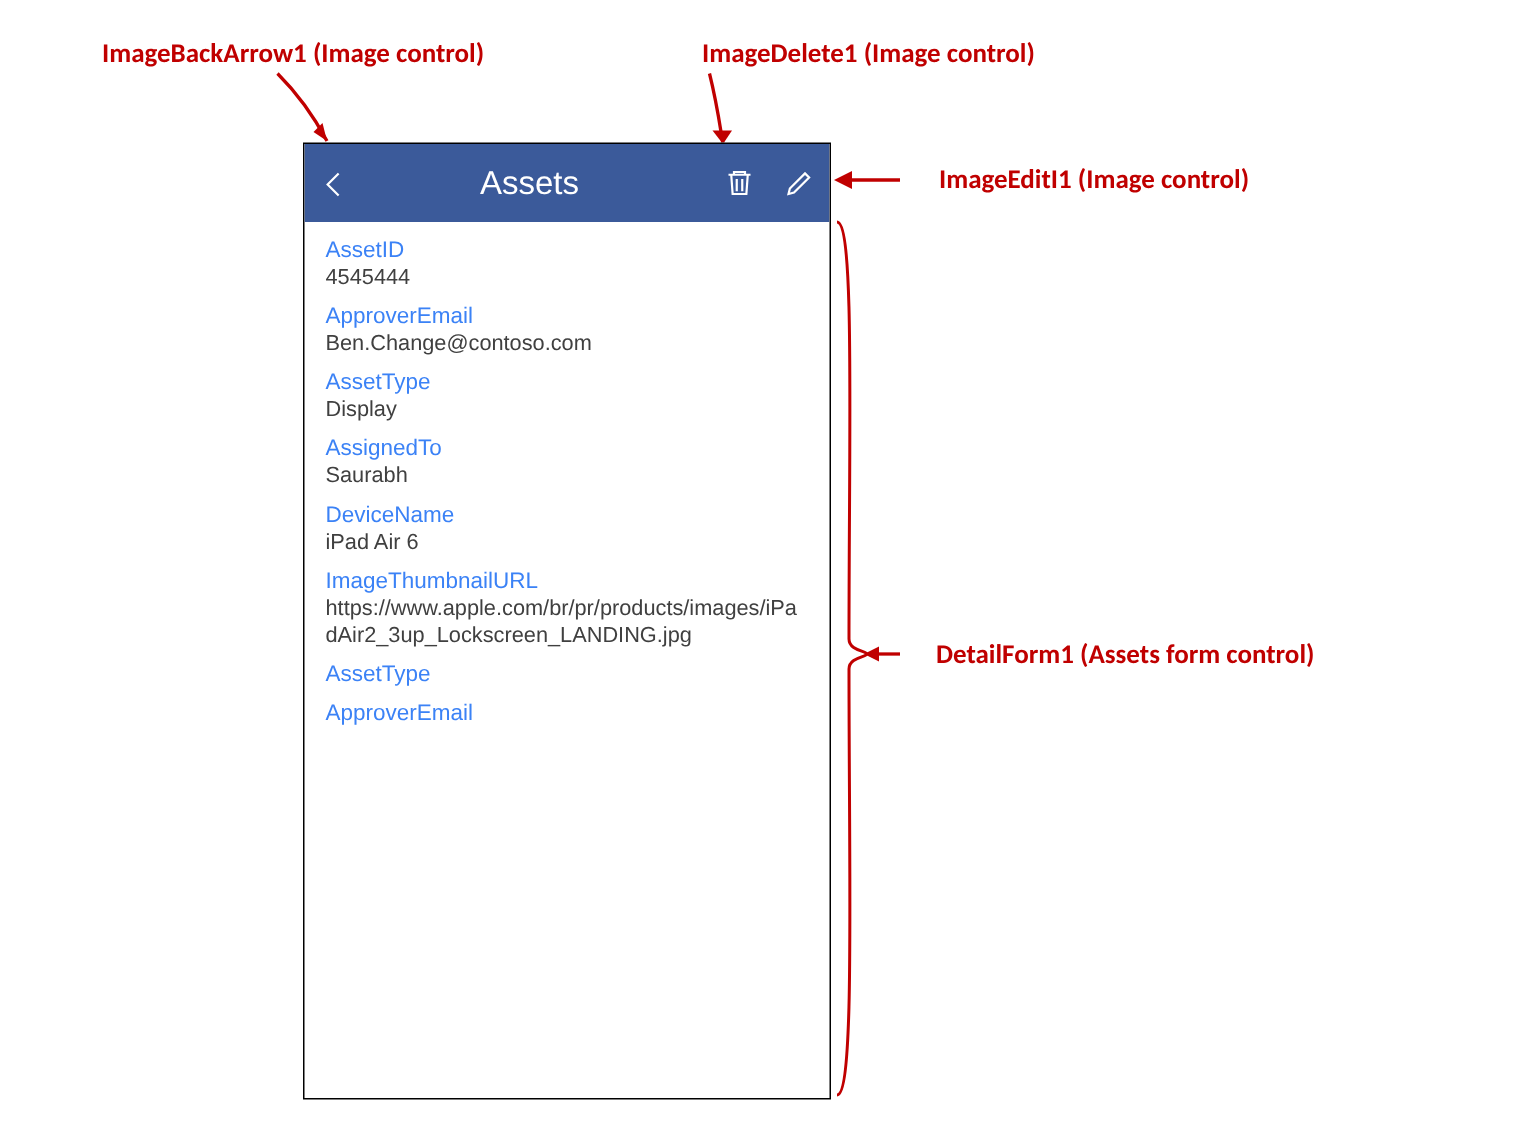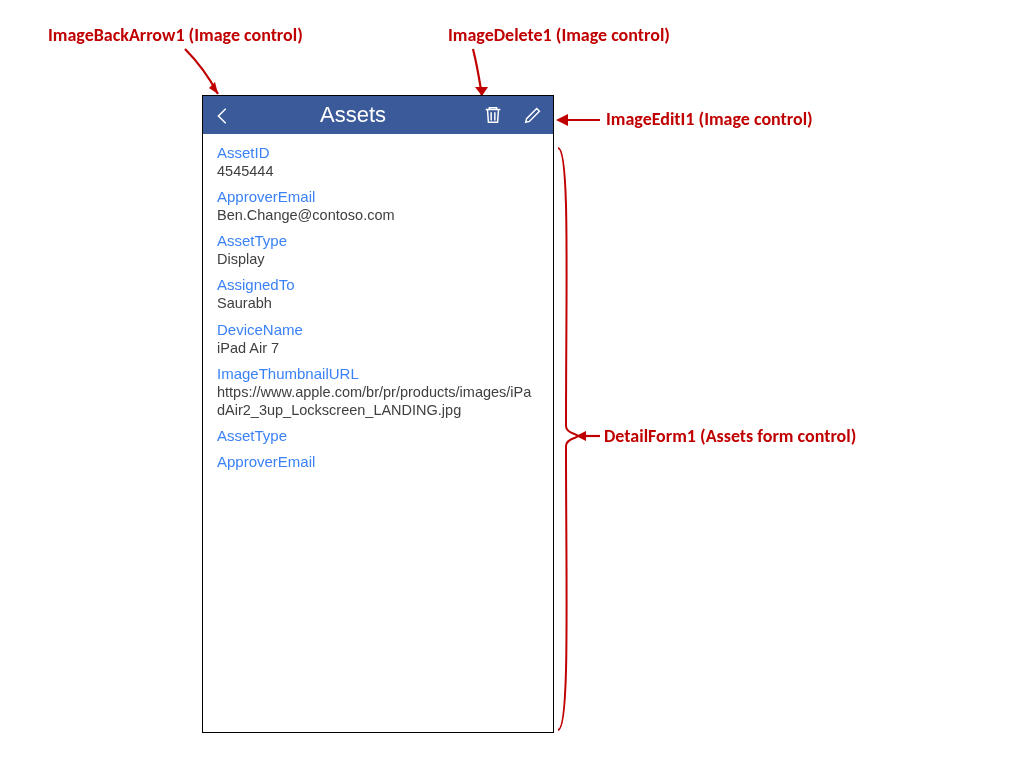--- a/index.html
+++ b/index.html
@@ -10,37 +10,38 @@
     background: #ffffff;
     font-family: "Segoe UI", Arial, sans-serif;
     position: relative;
   }
   .annotation {
     position: absolute;
     color: #C00000;
     font-weight: bold;
     font-size: 18px;
     font-family: Calibri, "Segoe UI", Arial, sans-serif;
+    margin-left: 20px;
   }
   .phone {
     position: absolute;
     left: 202px;
     top: 95px;
     width: 350px;
     height: 636px;
     border: 1.5px solid #000;
     background: #fff;
     overflow: hidden;
     display: flex;
     flex-direction: column;
   }
   .titlebar {
     background: #3B5A9A;
     color: #fff;
-    height: 38px;
+    height: 52px;
     display: flex;
     align-items: center;
     position: relative;
     flex-shrink: 0;
   }
   .titlebar .back {
     width: 40px;
     text-align: center;
     font-size: 22px;
     cursor: pointer;
@@ -156,21 +157,21 @@
     <div class="field">
       <div class="field-label">AssetType</div>
       <div class="field-value">Display</div>
     </div>
     <div class="field">
       <div class="field-label">AssignedTo</div>
       <div class="field-value">Saurabh</div>
     </div>
     <div class="field">
       <div class="field-label">DeviceName</div>
-      <div class="field-value">iPad Air 7</div>
+      <div class="field-value">iPad Air 6</div>
     </div>
     <div class="field">
       <div class="field-label">ImageThumbnailURL</div>
       <div class="field-value">https://www.apple.com/br/pr/products/images/iPadAir2_3up_Lockscreen_LANDING.jpg</div>
     </div>
     <div class="field">
       <div class="field-label">AssetType</div>
     </div>
     <div class="field">
       <div class="field-label">ApproverEmail</div>

